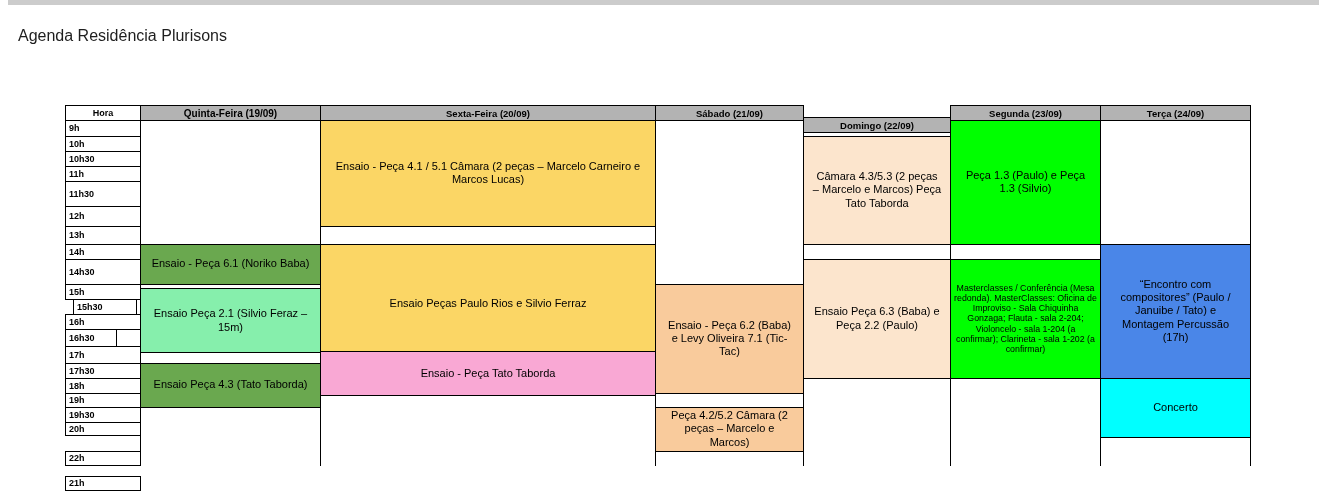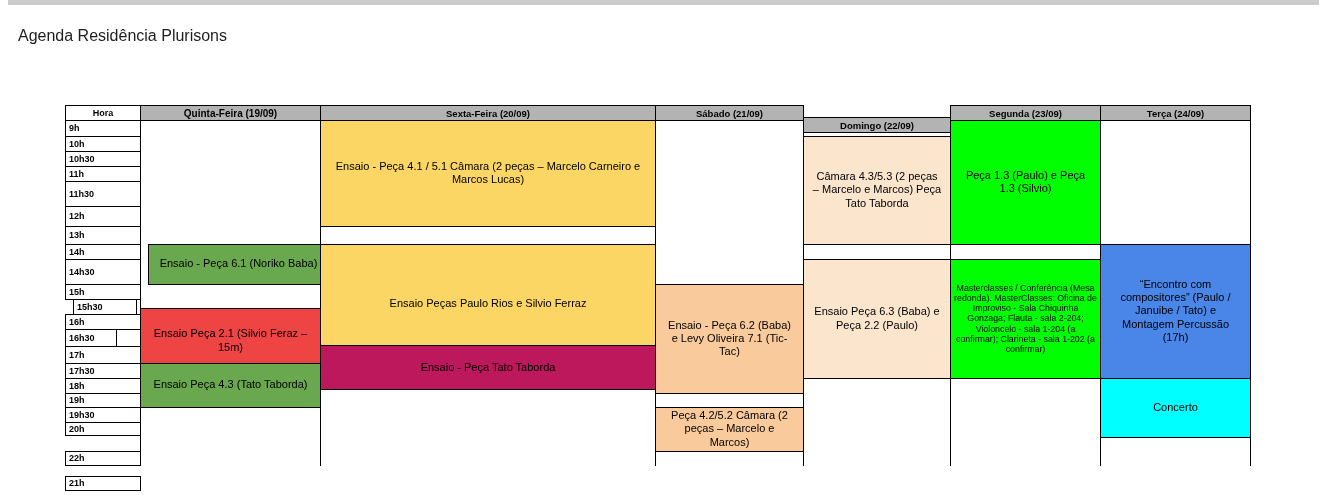--- a/index.html
+++ b/index.html
@@ -64,26 +64,26 @@
     <div class="cell time-cell" style="left: 0px; top: 208.5px; width: 84px; height: 16px;">16h</div>
     <div class="cell time-cell" style="left: 0px; top: 223.5px; width: 52px; height: 18px;">16h30</div>
     <div class="cell time-cell" style="left: 0px; top: 240.5px; width: 76px; height: 18px;">17h</div>
     <div class="cell time-cell" style="left: 0px; top: 257.5px; width: 76px; height: 16px;">17h30</div>
     <div class="cell time-cell" style="left: 0px; top: 272.5px; width: 76px; height: 16px;">18h</div>
     <div class="cell time-cell" style="left: 0px; top: 287.5px; width: 76px; height: 15px;">19h</div>
     <div class="cell time-cell" style="left: 0px; top: 301.5px; width: 76px; height: 16px;">19h30</div>
     <div class="cell time-cell" style="left: 0px; top: 316.5px; width: 76px; height: 14px;">20h</div>
     <div class="cell time-cell" style="left: 0px; top: 331.5px; width: 76px; height: 15px; margin-top: 39px;">21h</div>
     <div class="cell time-cell" style="left: 0px; top: 345.5px; width: 76px; height: 15px;">22h</div>
-    <div class="event" style="left: 75px; top: 138.5px; width: 181px; height: 41px; background: rgb(106, 168, 79); margin-left: 8px;">Ensaio - Peça 6.1 (Noriko Baba)</div>
-    <div class="event" style="left: 75px; top: 203px; width: 181px; height: 65px; background: #ef4444;">Ensaio Peça 2.1 (Silvio Feraz –15m)</div>
+    <div class="event" style="left: 75px; top: 138.5px; width: 181px; height: 41px; background: rgb(106, 168, 79);">Ensaio - Peça 6.1 (Noriko Baba)</div>
+    <div class="event" style="left: 75px; top: 183px; width: 181px; height: 65px; background: #86efac;">Ensaio Peça 2.1 (Silvio Feraz –15m)</div>
     <div class="event" style="left: 75px; top: 257.5px; width: 181px; height: 45px; background: rgb(106, 168, 79);">Ensaio Peça 4.3 (Tato Taborda)</div>
     <div class="event" style="left: 255px; top: 15px; width: 336px; height: 106.5px; background: rgb(251, 214, 101);">Ensaio - Peça 4.1 / 5.1 Câmara (2 peças – Marcelo Carneiro e Marcos Lucas)</div>
     <div class="event" style="left: 255px; top: 138.5px; width: 336px; height: 120px; background: rgb(251, 214, 101);">Ensaio Peças Paulo Rios e Silvio Ferraz</div>
-    <div class="event" style="left: 255px; top: 240px; width: 336px; height: 45px; background: #be185d;">Ensaio - Peça Tato Taborda</div>
+    <div class="event" style="left: 255px; top: 246px; width: 336px; height: 45px; background: #f9a8d4;">Ensaio - Peça Tato Taborda</div>
     <div class="event" style="left: 590px; top: 178.5px; width: 149px; height: 110px; background: rgb(249, 203, 156);">Ensaio - Peça 6.2 (Baba) e Levy Oliveira 7.1 (Tic-Tac)</div>
     <div class="event" style="left: 590px; top: 301.5px; width: 149px; height: 45px; background: rgb(249, 203, 156);">Peça 4.2/5.2 Câmara (2 peças – Marcelo e Marcos)</div>
     <div class="event" style="left: 738px; top: 30.5px; width: 148px; height: 109px; background: rgb(252, 229, 205);">Câmara 4.3/5.3 (2 peças – Marcelo e Marcos) Peça Tato Taborda</div>
     <div class="event" style="left: 738px; top: 153.5px; width: 148px; height: 120px; background: rgb(252, 229, 205);">Ensaio Peça 6.3 (Baba) e Peça 2.2 (Paulo)</div>
     <div class="event" style="left: 885px; top: 15px; width: 151px; height: 124.5px; background: rgb(0, 255, 0);">Peça 1.3 (Paulo) e Peça 1.3 (Silvio)</div>
     <div class="event event-small" style="left: 885px; top: 153.5px; width: 151px; height: 120px; background: rgb(0, 255, 0);">Masterclasses / Conferência (Mesa redonda). MasterClasses: Oficina de Improviso - Sala Chiquinha Gonzaga; Flauta - sala 2-204; Violoncelo - sala 1-204 (a confirmar); Clarineta - sala 1-202 (a confirmar)</div>
     <div class="event" style="left: 1035px; top: 138.5px; width: 151px; height: 135px; background: rgb(74, 134, 232);">“Encontro com compositores” (Paulo / Januibe / Tato) e Montagem Percussão (17h)</div>
     <div class="event" style="left: 1035px; top: 272.5px; width: 151px; height: 60px; background: rgb(0, 255, 255);">Concerto</div>
   </div>
 

